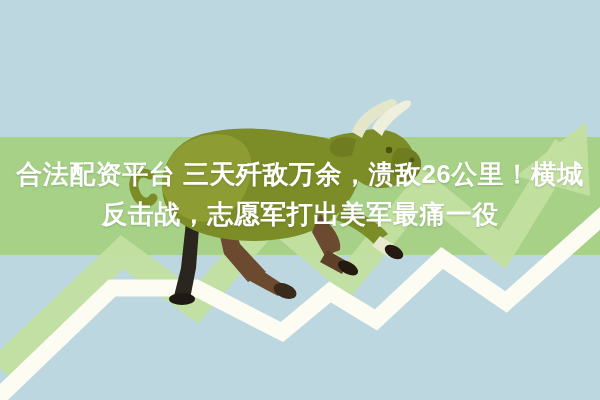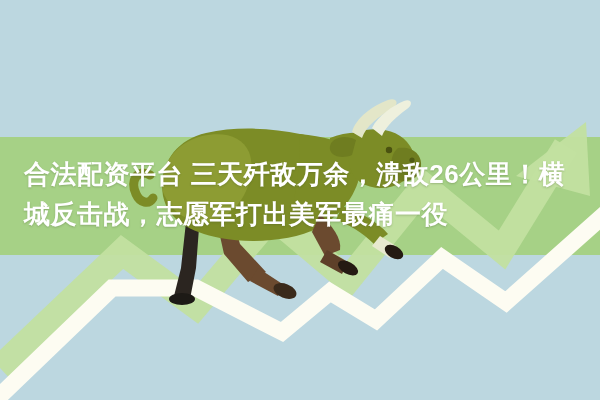--- a/index.html
+++ b/index.html
@@ -33,27 +33,27 @@
   }
   #art {
     position: absolute;
     inset: 0;
   }
   #headline {
     position: absolute;
     left: 0;
     right: 0;
     top: 154px;
-    text-align: left;
+    text-align: center;
     color: #ffffff;
     font-size: 26px;
     font-weight: bold;
     line-height: 40px;
     letter-spacing: 0.5px;
-    padding: 0 24px;
+    padding: 0 12px;
     box-sizing: border-box;
     text-shadow: 0 1px 2px rgba(60,80,40,0.28);
     white-space: normal;
     z-index: 30;
   }
   #headline .seg { display: inline; }
 </style>
 </head>
 <body>
 

